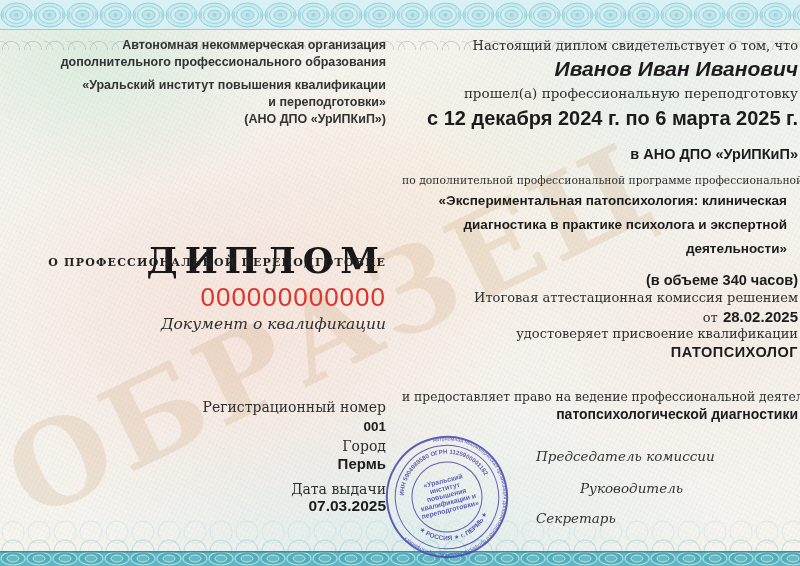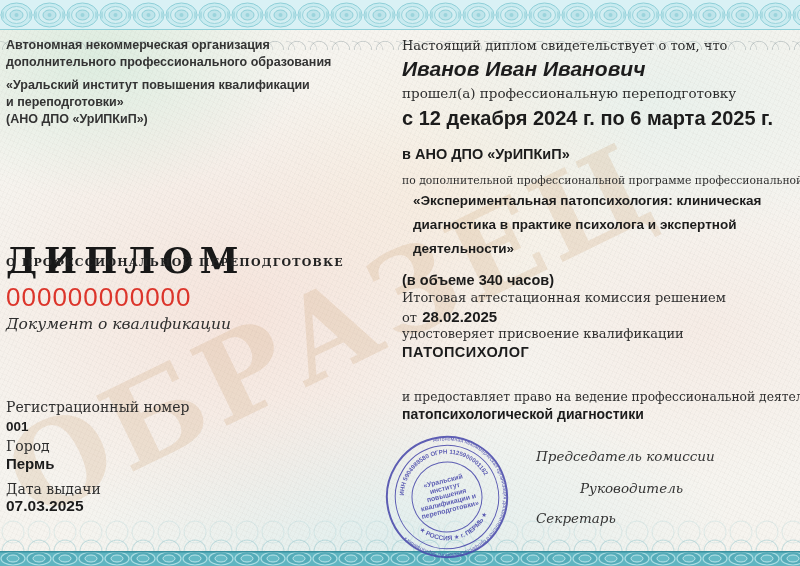--- a/index.html
+++ b/index.html
@@ -35,21 +35,21 @@
       radial-gradient(circle at 13px 37px, rgba(255,255,255,0) 10px, rgba(110,180,190,.38) 10.8px, rgba(255,255,255,0) 12px),
       radial-gradient(circle at 13px 18px, rgba(255,255,255,0) 10px, rgba(150,200,205,.25) 10.8px, rgba(255,255,255,0) 12px);
     background-size:26px 37px;
   }
   .watermark{position:absolute;left:10px;top:170px;width:640px;height:320px;z-index:1;
     display:flex;align-items:center;justify-content:center;
     transform:rotate(-26deg);
     font-family:"DejaVu Serif","Liberation Serif",serif;font-weight:bold;
     font-size:116px;letter-spacing:5px;color:rgba(202,156,106,.20);white-space:nowrap;
   }
-  .t{position:absolute;z-index:3;text-align:left;white-space:nowrap;}
+  .t{position:absolute;z-index:3;text-align:right;white-space:nowrap;}
   .lc{left:6px;width:380px;}
   .rc{left:402px;width:396px;}
   .serif{font-family:"DejaVu Serif","Liberation Serif",serif;color:#2e2e2e;}
   .sans-b{font-family:"Liberation Sans","DejaVu Sans",sans-serif;font-weight:bold;color:#1c1c1c;}
   .org-line{font-family:"Liberation Sans","DejaVu Sans",sans-serif;font-weight:bold;color:#333;font-size:12.5px;}
   .dip-title{font-size:35px;letter-spacing:7px;font-weight:600;color:#181818;margin-top:44px;}
   .dip-sub{font-size:11px;letter-spacing:1.2px;font-weight:600;color:#222;}
   .dip-num{font-family:"Liberation Sans","DejaVu Sans",sans-serif;font-size:26px;letter-spacing:1px;color:#dc352b;}
   .italic-serif{font-style:italic;}
   .sig{position:absolute;left:536px;z-index:3;font-style:italic;font-size:13.5px;color:#333;

